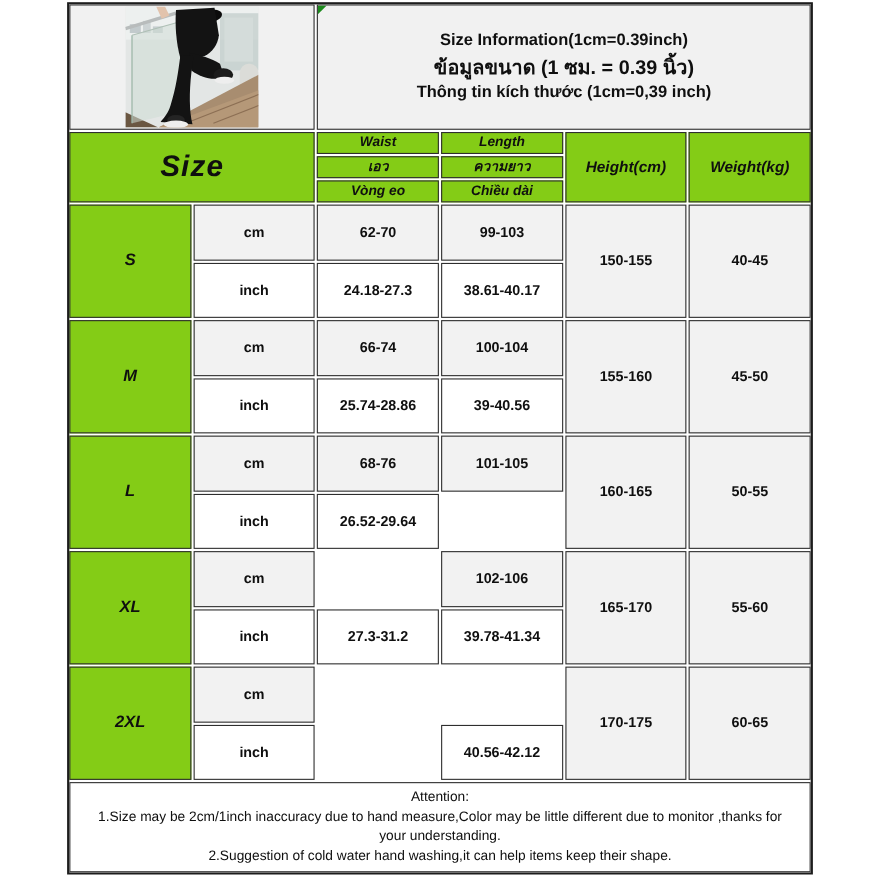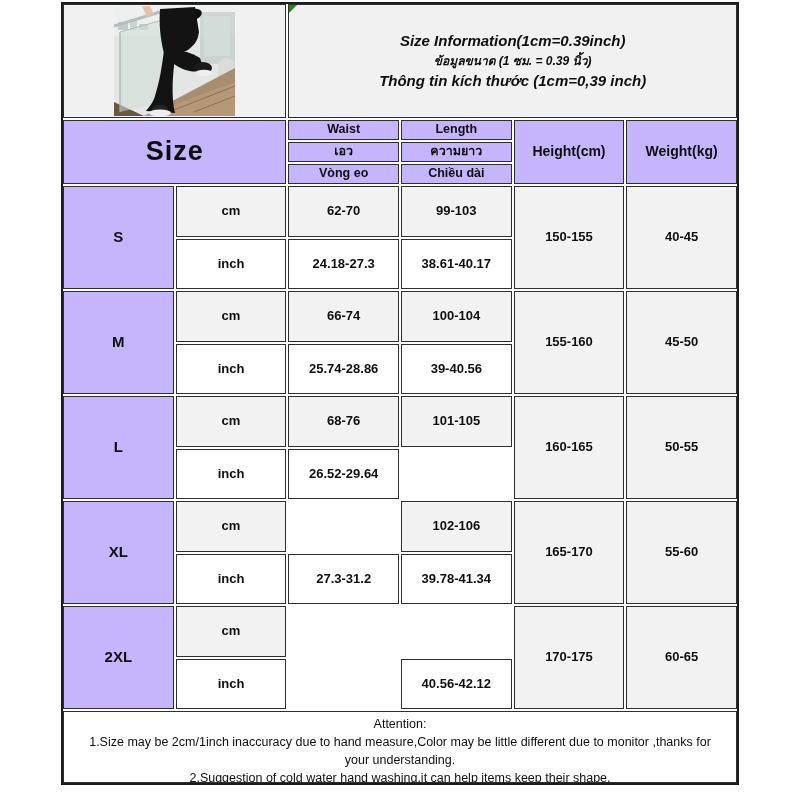--- a/index.html
+++ b/index.html
@@ -29,52 +29,52 @@
     flex-direction: column;
     align-items: center;
     justify-content: center;
     text-align: center;
     font-weight: bold;
     font-size: 13px;
     line-height: 1.25;
     color: #0f0f0f;
     overflow: hidden;
   }
-  .bg-gray   { background: #c4b5fd; }
+  .bg-gray   { background: #84cc16; font-style: italic; }
   .bg-light  { background: #f2f2f2; }
   .bg-white  { background: #ffffff; }
   .bg-top    { background: #f1f1f1; }
 
   
-  .band-top { height: 114px; font-style: italic; }
+  .band-top { height: 114px; }
   .photo-cell { grid-column: 1 / 3; }
   .info-cell  { grid-column: 3 / 7; position: relative; gap: 3px; }
   .info-line-en { font-size: 15px; }
-  .info-line-th { font-size: 12px; }
+  .info-line-th { font-size: 18px; }
   .info-line-vi { font-size: 15px; }
   .corner-flag {
     position: absolute; top: 0; left: 0;
     width: 0; height: 0;
     border-top: 8px solid #1d8a1d;
     border-right: 8px solid transparent;
   }
 
   
   .band-header { height: 64px; grid-template-rows: 1fr 1fr 1fr; }
   .size-head { grid-column: 1 / 3; grid-row: 1 / 4; font-size: 27px; letter-spacing: 1px; }
   .hw-head   { grid-row: 1 / 4; font-size: 14px; }
   .sub-head  { font-size: 12.5px; }
 
   
   .band-group { height: 103px; grid-template-rows: 1fr 1fr; }
   .size-label { grid-row: 1 / 3; font-size: 15px; }
   .span2 { grid-row: 1 / 3; }
 
   
-  .band-attn { height: 72px; }
+  .band-attn { height: 82px; }
   .attn-cell {
     grid-column: 1 / 7;
     font-weight: normal;
     font-size: 12.5px;
     line-height: 1.45;
     padding: 3px 10px;
     justify-content: flex-start;
   }
   .attn-cell .attn-line { max-width: 640px; }
 

